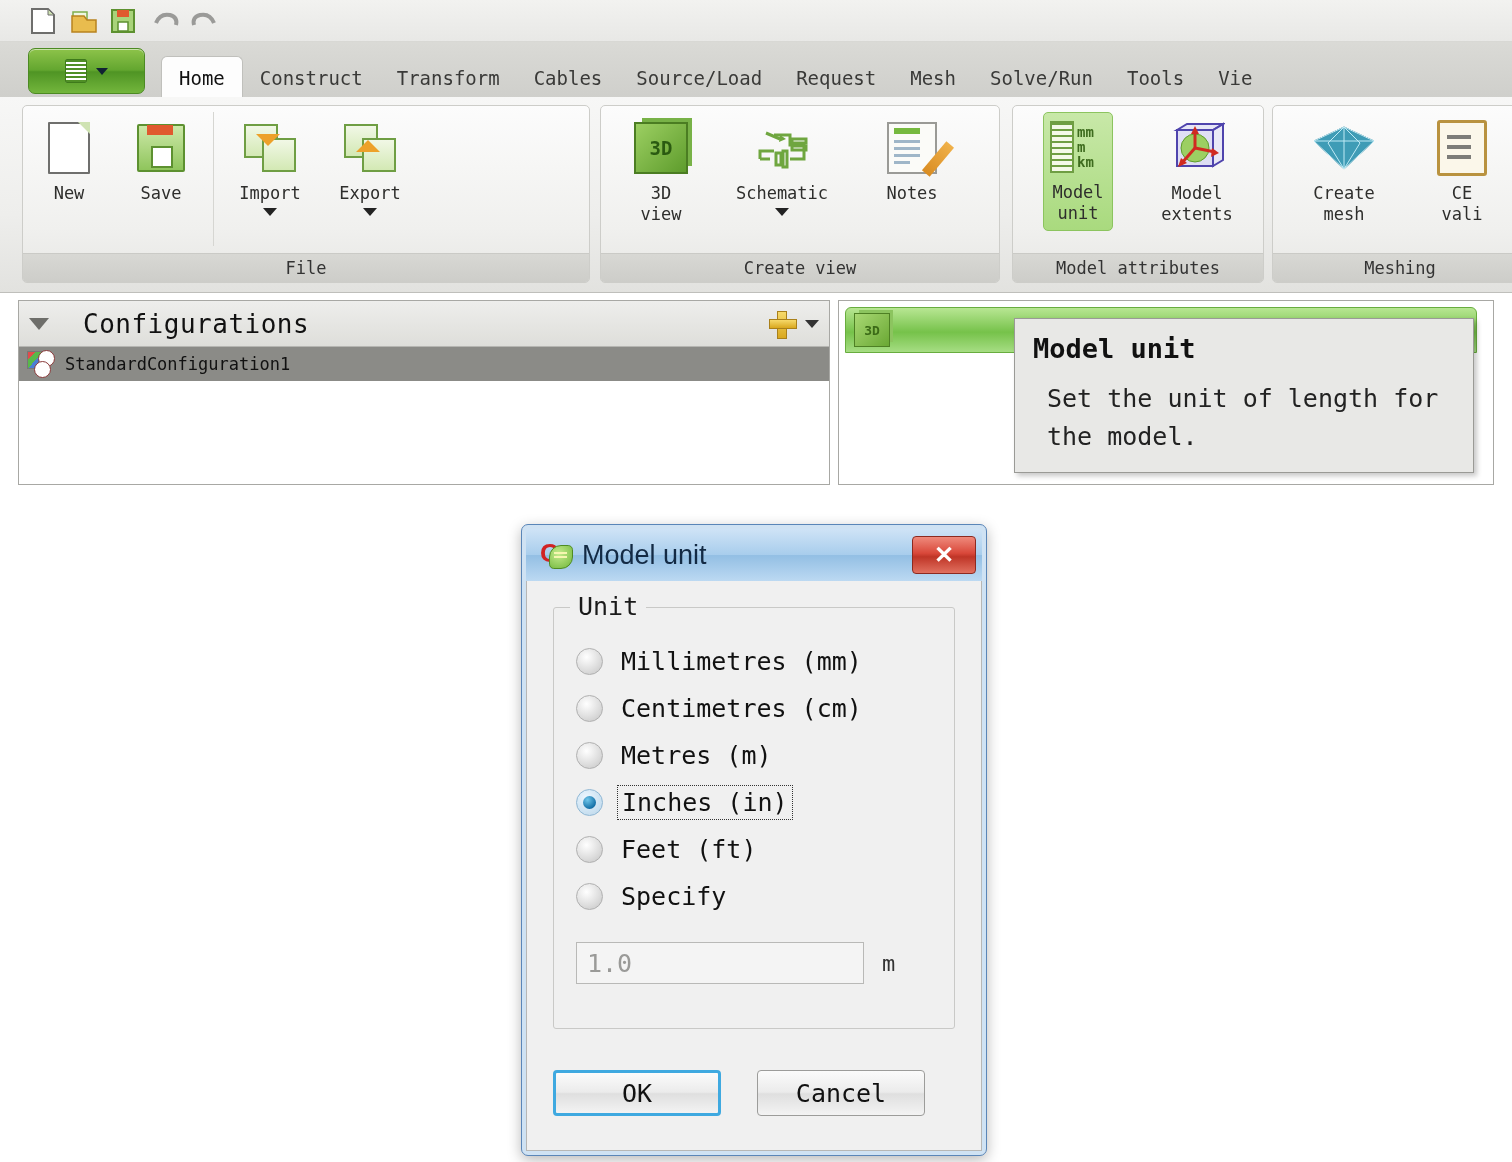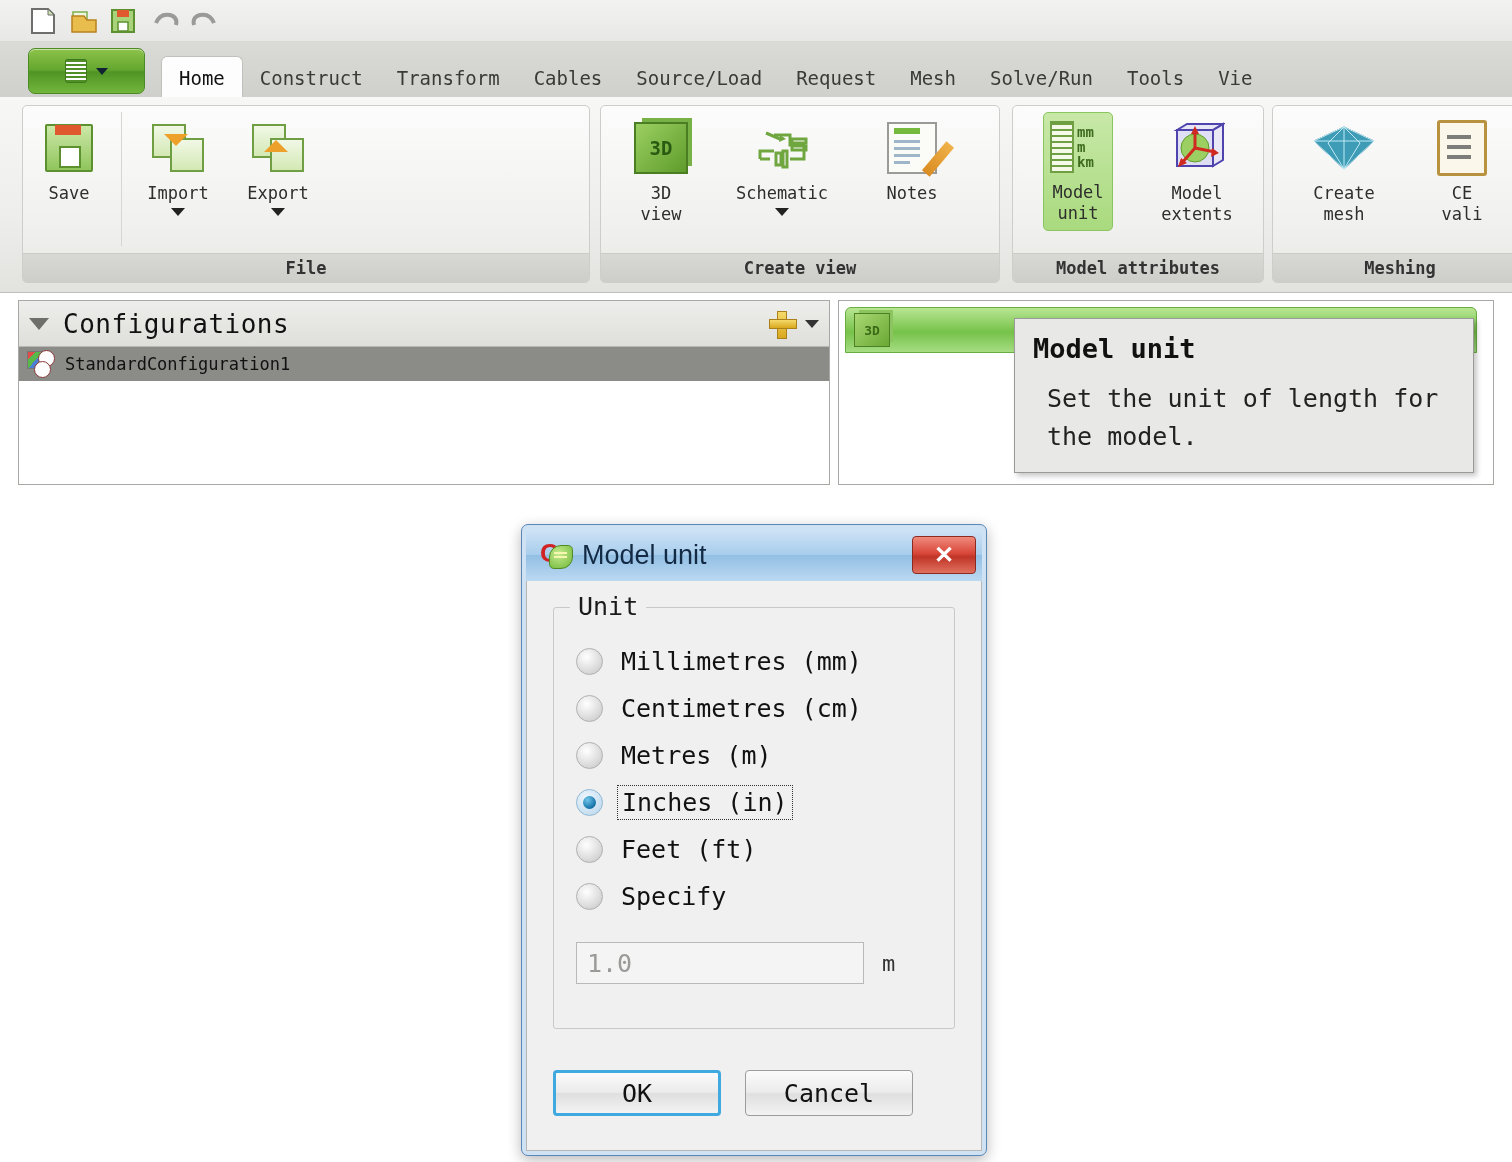--- a/index.html
+++ b/index.html
@@ -59,21 +59,21 @@
     border:1px solid #cdcdc9;border-radius:5px;
     background:linear-gradient(180deg,#fcfcfc 0%,#f0f0ee 70%,#e7e7e4 100%);
     box-sizing:border-box;
   }
   .rgroup-items{height:148px;display:flex;align-items:flex-start;padding-top:6px;}
   .rgroup-label{
     position:absolute;bottom:0;left:0;right:0;height:28px;
     background:linear-gradient(180deg,#d8d8d4 0%,#cdcdc9 100%);
     border-top:1px solid #cacac6;border-radius:0 0 4px 4px;
     display:flex;align-items:center;justify-content:center;
-    font-size:17px;color:#333;font-weight:bold;
+    font-size:17px;color:#333;
   }
   .rbtn{
     width:92px;min-width:92px;display:flex;flex-direction:column;align-items:center;
     padding-top:6px;text-align:center;
   }
   .rbtn.wide{width:100px;min-width:100px;}
   .rbtn-ico{height:60px;display:flex;align-items:center;justify-content:center;}
   .rbtn-lbl{font-size:17px;color:#2e2e2c;line-height:21px;margin-top:5px;}
   .rbtn-caret{width:0;height:0;border-left:7px solid transparent;border-right:7px solid transparent;border-top:8px solid #222;margin-top:4px;}
   .vsep{width:1px;height:134px;background:#d6d6d2;margin:0 6px;}
@@ -113,21 +113,21 @@
   
   #cfgpanel{
     position:absolute;left:18px;top:300px;width:812px;height:185px;
     background:#fff;border:1px solid #a8a8a4;box-sizing:border-box;
   }
   #cfghdr{
     height:46px;background:linear-gradient(180deg,#eeeeec 0%,#dededa 100%);
     border-bottom:1px solid #b6b6b2;display:flex;align-items:center;padding:0 10px;box-sizing:border-box;
   }
   #cfg-caret{width:0;height:0;border-left:10px solid transparent;border-right:10px solid transparent;border-top:12px solid #6e6e6a;margin-right:14px;}
-  #cfg-title{font-size:26px;color:#111;letter-spacing:.5px;flex:1;}
+  #cfg-title{font-size:26px;color:#111;letter-spacing:.5px;flex:1;margin-left:20px;}
   .plus{width:26px;height:26px;position:relative;}
   .plus:before,.plus:after{content:"";position:absolute;background:linear-gradient(180deg,#f6d96a,#d9a81e);border:1px solid #a9801a;}
   .plus:before{left:8px;top:0;width:8px;height:26px;}
   .plus:after{left:0;top:8px;width:26px;height:8px;}
   #cfg-plus-caret{width:0;height:0;border-left:7px solid transparent;border-right:7px solid transparent;border-top:8px solid #333;margin-left:10px;}
   .cfg-row{
     height:34px;background:#8b8b87;display:flex;align-items:center;padding-left:8px;box-sizing:border-box;gap:10px;
   }
   .cfg-row-ico{width:28px;height:26px;position:relative;}
   .cfg-row-ico .sw{position:absolute;left:0;top:0;width:16px;height:16px;
@@ -206,21 +206,21 @@
   .radio-lbl{font-size:25px;color:#111;margin-left:14px;padding:2px 4px;text-align:right;}
   .radio-row.focused .radio-lbl{border:1px dotted #333;}
   #specify-row{
     display:flex;align-items:center;margin-top:22px;
   }
   #specify-input{
     width:288px;height:42px;background:#f4f4f4;border:1px solid #b9b9b7;box-sizing:border-box;
     display:flex;align-items:center;padding-left:10px;font-size:25px;color:#9a9a98;
   }
   #specify-unit{font-size:22px;color:#333;margin-left:18px;}
-  #dlg-buttons{position:absolute;left:26px;right:26px;bottom:34px;display:flex;gap:24px;}
+  #dlg-buttons{position:absolute;left:26px;right:26px;bottom:34px;display:flex;gap:36px;}
   .dbtn{
     width:168px;height:46px;border-radius:4px;border:1px solid #9c9c9a;
     background:linear-gradient(180deg,#fbfbfb 0%,#ebebeb 48%,#dfdfdf 52%,#f3f3f3 100%);
     display:flex;align-items:center;justify-content:center;font-size:25px;color:#111;box-sizing:border-box;
   }
   .dbtn.default{border:3px solid #3fa9e0;}
 </style>
 </head>
 <body>
 
@@ -272,20 +272,26 @@
       <div class="rtab">Solve/Run</div>
       <div class="rtab">Tools</div>
       <div class="rtab">Vie</div>
     </div>
 </div>
 
 <div id="ribbon">
 
   <div class="rgroup" style="left:22px;width:568px;">
     <div class="rgroup-items">
+      <div class="rbtn">
+        <span class="rbtn-ico">
+            <span class="ic-page"></span>
+          </span>
+        <span class="rbtn-lbl">New</span>
+      </div>
       <div class="rbtn">
         <span class="rbtn-ico">
             <span class="ic-save"></span>
           </span>
         <span class="rbtn-lbl">Save</span>
       </div>
       <span class="vsep"></span>
       <div class="rbtn wide">
         <span class="rbtn-ico">
           <span class="ic-imex">

